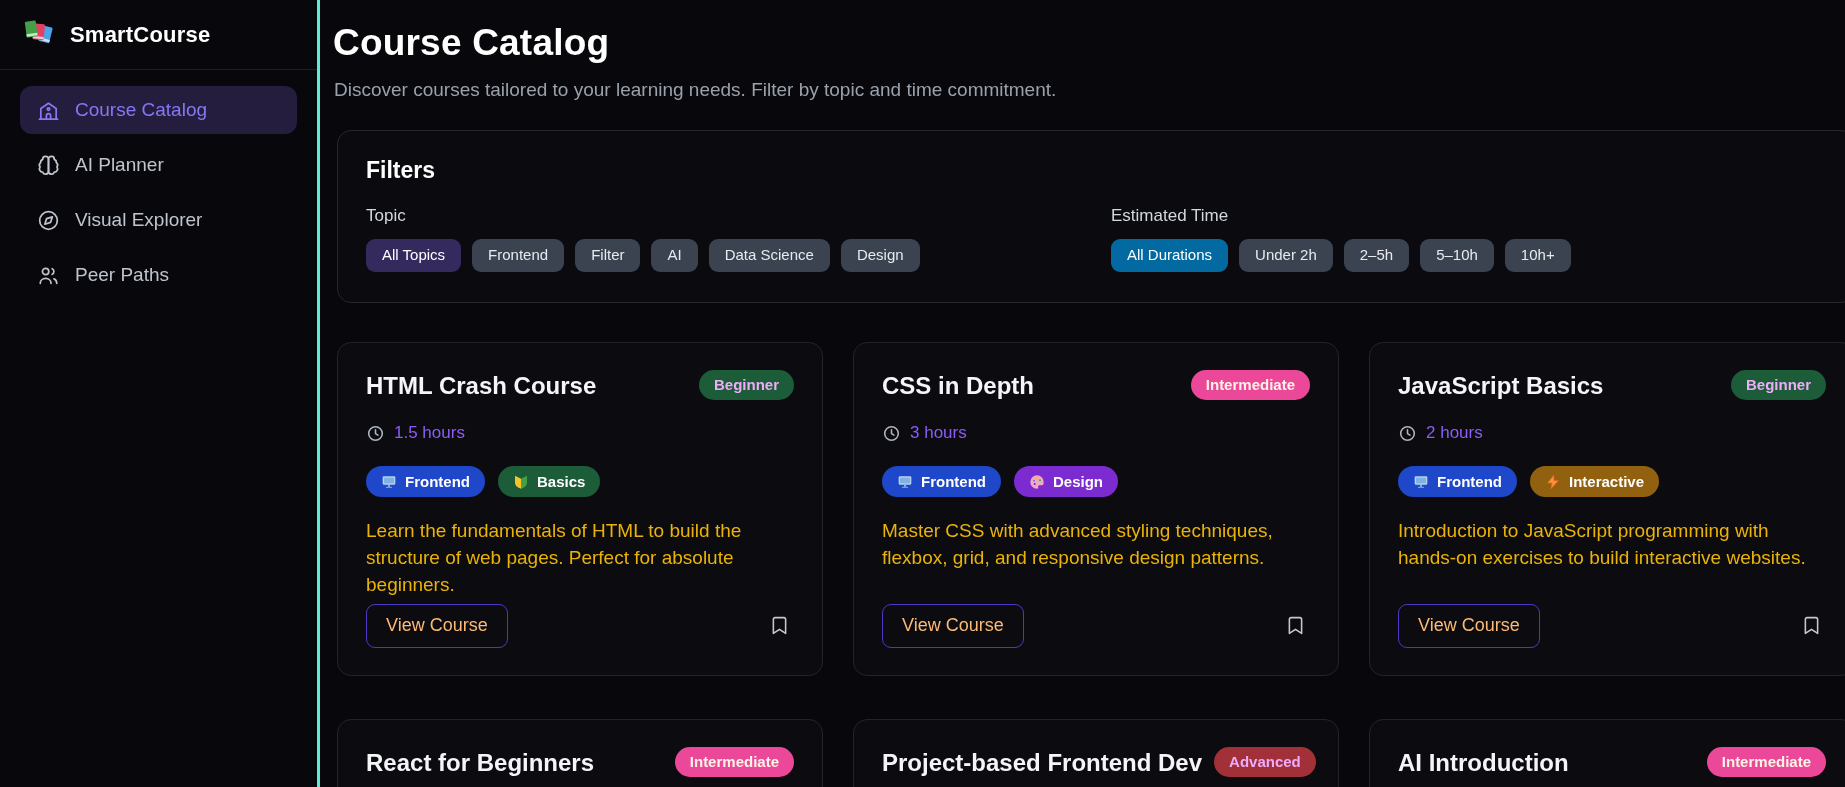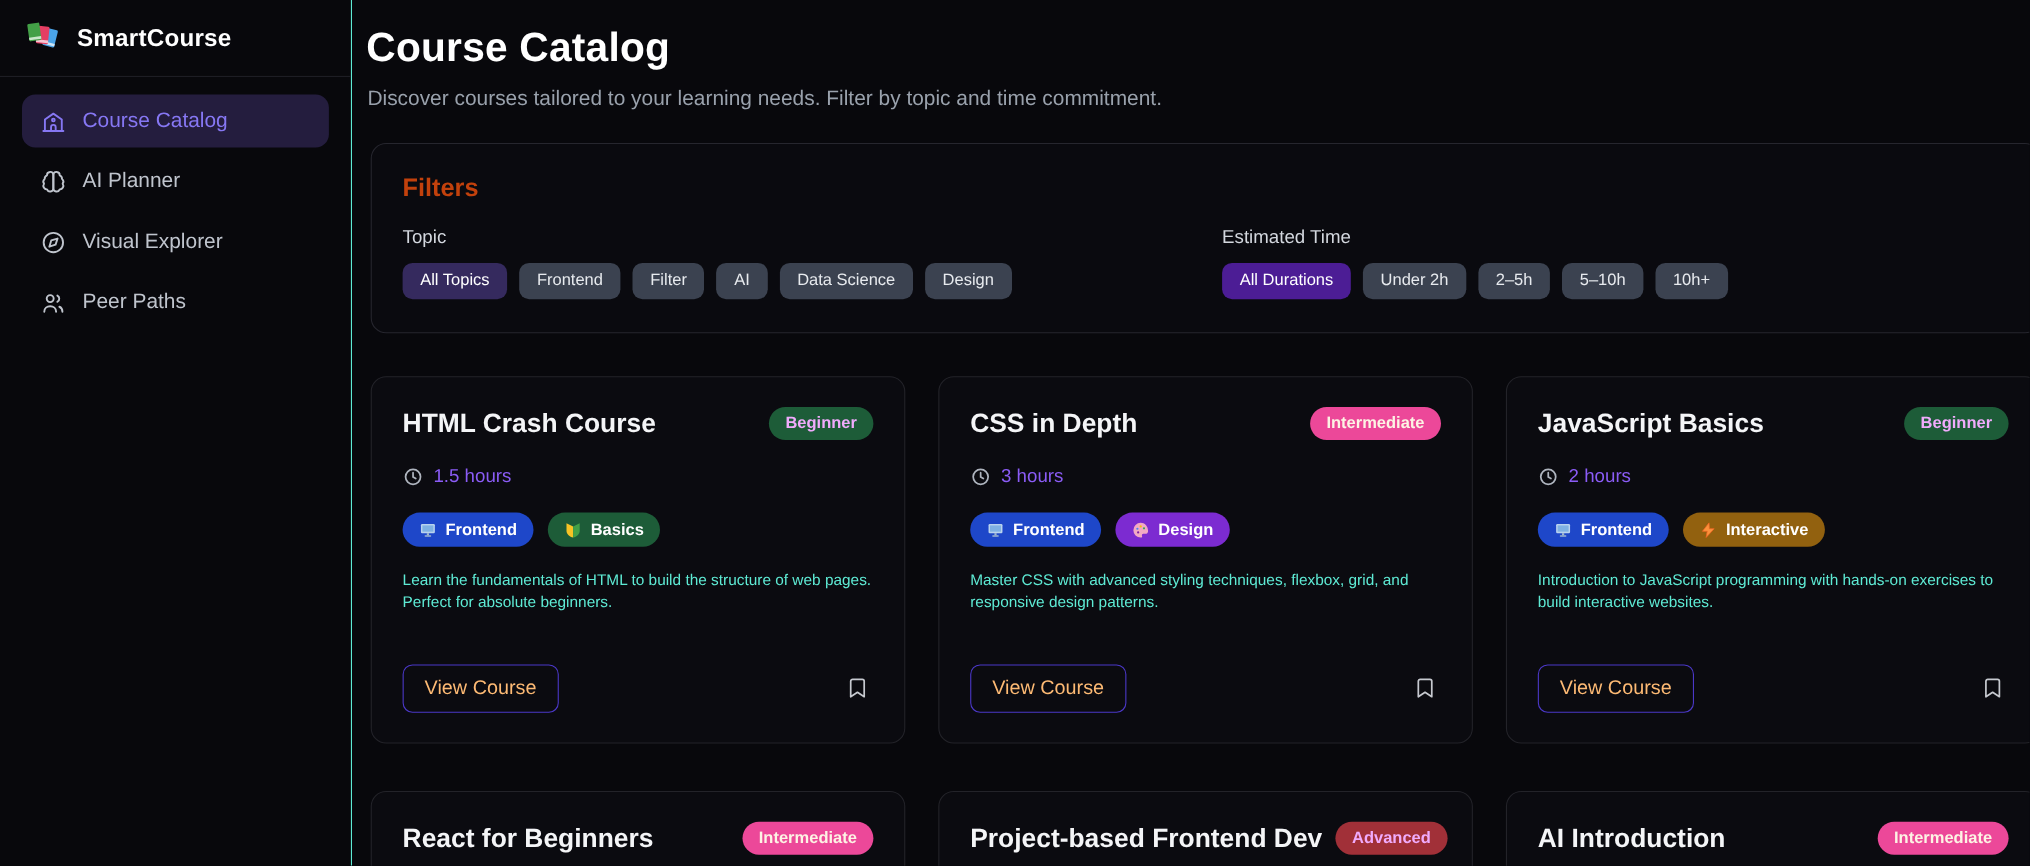--- a/index.html
+++ b/index.html
@@ -5,53 +5,53 @@
   html,body{margin:0;padding:0;}
   body{
     width:1845px;height:787px;overflow:hidden;position:relative;
     background:#08080c;color:#e6e8ec;
     font-family:"Liberation Sans", sans-serif;
     -webkit-font-smoothing:antialiased;
   }
   
   .sidebar{
     position:absolute;left:0;top:0;width:320px;height:787px;
-    background:#08080c;border-right:1px solid #5eead4;box-sizing:border-box;
+    background:#08080c;border-right:3px solid #5eead4;box-sizing:border-box;
   }
   .logo-row{display:flex;align-items:center;gap:12px;padding:17px 22px 16px 22px;border-bottom:1px solid #1d1d24;}
   .logo-mark{width:36px;height:36px;flex:0 0 auto;}
   .app-name{font-size:22px;font-weight:bold;color:#ffffff;letter-spacing:.2px;}
   .nav{padding:16px 20px 0 20px;display:flex;flex-direction:column;gap:7px;}
   .nav-item{
     display:flex;align-items:center;gap:15px;height:48px;padding:0 17px;
     border-radius:12px;color:#bfc4cd;font-size:19px;cursor:pointer;box-sizing:border-box;
   }
   .nav-item.active{background:#241d3e;color:#8677f3;}
   .nav-item .nicon{width:23px;height:23px;flex:0 0 auto;display:block;}
   
   .main{position:absolute;left:320px;top:0;width:1600px;}
   .page-title{margin:22px 0 0 13px;font-size:37px;font-weight:bold;color:#ffffff;letter-spacing:.2px;}
   .page-sub{margin:15px 0 0 14px;font-size:19px;color:#99a1ac;}
   .panel{
     margin:29px 0 0 17px;width:1518px;box-sizing:border-box;
     border:1px solid #26262e;border-radius:14px;background:#0a0a0f;
     padding:26px 28px 30px 28px;
   }
-  .panel-title{font-size:23px;font-weight:bold;color:#c2410c;margin:0 0 22px 0;}
+  .panel-title{font-size:23px;font-weight:bold;color:#ffffff;margin:0 0 22px 0;}
   .filter-row{display:flex;align-items:flex-start;}
   .fgroup-topic{flex:0 0 745px;}
   .fgroup-label{font-size:17px;color:#d3d7de;margin-bottom:13px;}
   .chips{display:flex;gap:11px;flex-wrap:nowrap;}
   .chip{
     border:none;cursor:pointer;border-radius:9px;
     background:#3b4250;color:#e7eaee;font-size:15px;
     padding:8px 16px;font-family:inherit;line-height:1.1;white-space:nowrap;
   }
   .chip.sel-purple{background:#352a5e;color:#ffffff;}
-  .chip.sel-plum{background:#4c1d95;color:#ffffff;}
+  .chip.sel-plum{background:#0369a1;color:#ffffff;}
   
   .grid{
     margin:39px 0 0 17px;display:grid;
     grid-template-columns:repeat(3,486px);gap:43px 30px;
   }
   .card{
     box-sizing:border-box;height:334px;overflow:hidden;
     border:1px solid #232329;border-radius:14px;background:#0b0b10;
     padding:27px 28px;display:flex;flex-direction:column;
   }
@@ -69,21 +69,21 @@
   .tags{display:flex;gap:13px;margin-top:23px;}
   .tag{
     display:inline-flex;align-items:center;gap:8px;border-radius:999px;
     padding:7px 15px;font-size:15px;font-weight:bold;color:#ffffff;line-height:1.15;cursor:default;
   }
   .tag .ticon{width:16px;height:16px;}
   .tag-blue{background:#1e47c9;}
   .tag-green{background:#1d5c38;text-align:right;}
   .tag-purple{background:#7c2bd1;}
   .tag-amber{background:#92610f;}
-  .desc{margin:21px 0 0 0;font-size:14px;line-height:1.42;color:#5eead4;max-width:430px;}
+  .desc{margin:21px 0 0 0;font-size:19px;line-height:1.42;color:#eab308;max-width:430px;}
   .card-foot{margin-top:auto;display:flex;justify-content:space-between;align-items:center;}
   .view-btn{
     background:transparent;border:1px solid #4b38c8;border-radius:9px;
     color:#fdba74;font-size:18px;padding:11px 19px;cursor:pointer;font-family:inherit;line-height:1.1;
   }
   .bookmark{width:21px;height:25px;color:#c6c9cf;cursor:pointer;display:block;margin-right:4px;}
 </style>
 </head>
 <body>
 

